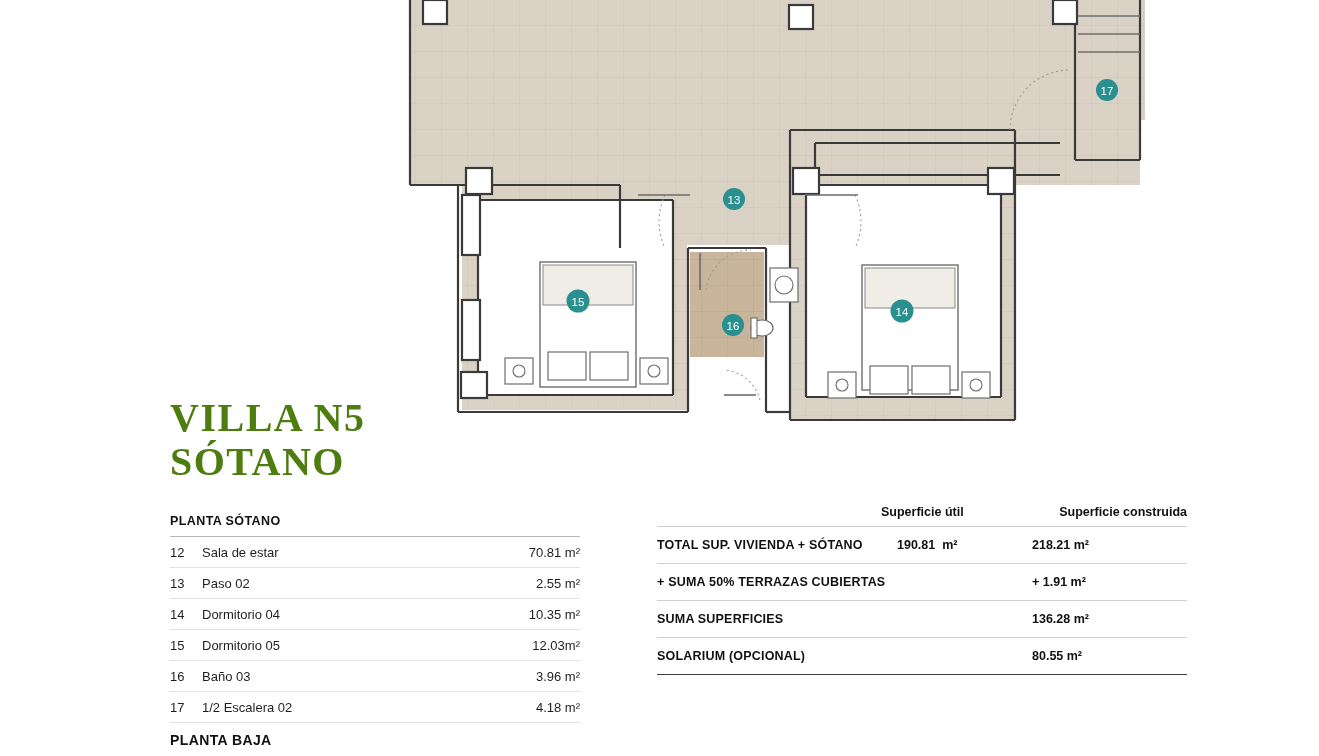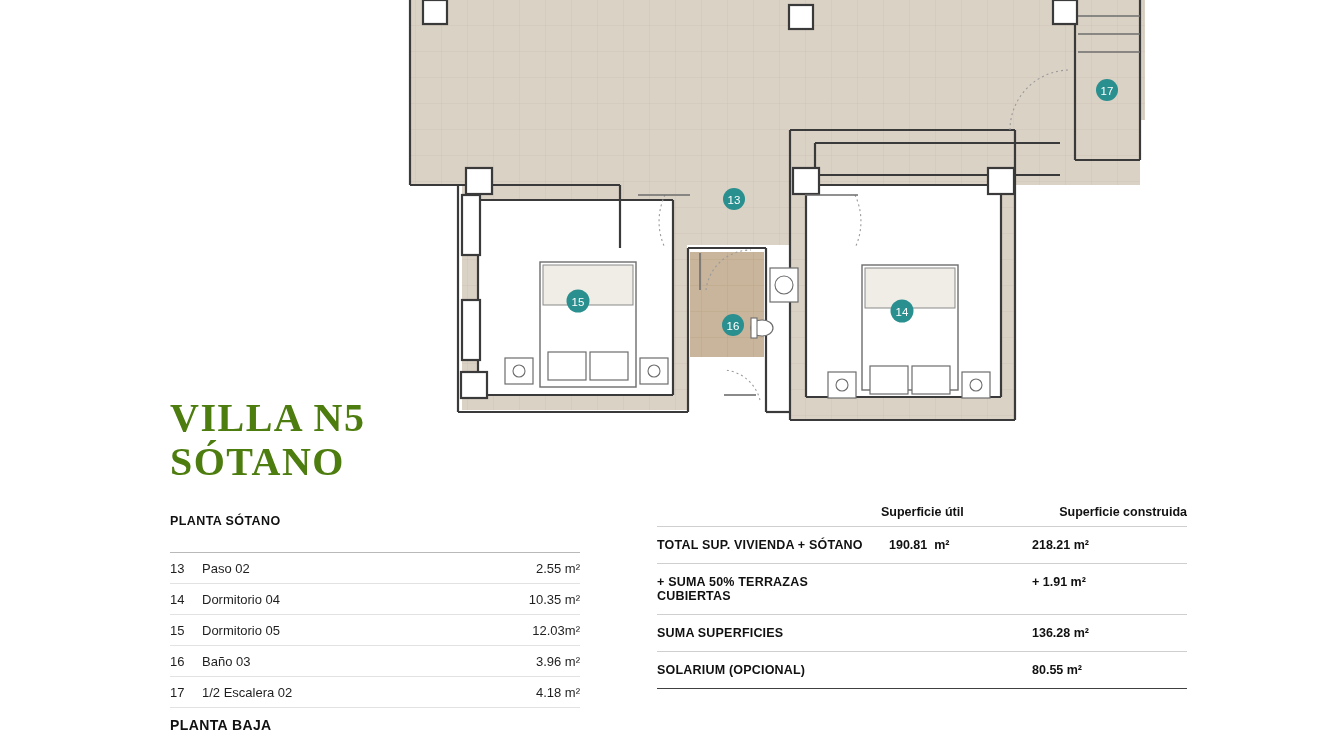--- a/index.html
+++ b/index.html
@@ -44,21 +44,21 @@
     position: absolute;
     left: 170px;
     top: 514px;
     width: 410px;
   }
   .legend-heading {
     font-size: 12.5px;
     font-weight: bold;
     letter-spacing: 0.4px;
     color: #111;
-    padding-bottom: 24px;
+    padding-bottom: 8px;
     border-bottom: 1px solid #b9b9b9;
   }
   .legend-row {
     display: flex;
     align-items: baseline;
     font-size: 13px;
     padding: 8px 0 7px 0;
     border-bottom: 1px solid #e2e2e2;
     color: #1f1f1f;
   }
@@ -107,21 +107,20 @@
     text-align: right;
   }
   .summary-row {
     display: flex;
     align-items: baseline;
     border-top: 1px solid #cfcfcf;
     font-size: 12.5px;
     font-weight: bold;
     color: #111;
     padding: 11px 0 11px 0;
-    gap: 8px;
   }
   .summary-row:last-child {
     border-bottom: 1px solid #404040;
   }
   .summary-row .label {
     flex: 1 1 auto;
     letter-spacing: 0.2px;
   }
   .summary-row .v-util {
     width: 135px;
@@ -303,20 +302,25 @@
 
 <div class="title-block">
   <div>VILLA N5</div>
   <div>SÓTANO</div>
 </div>
 
 <div class="legend">
   <div class="legend-heading">PLANTA SÓTANO</div>
 
   <div class="legend-row">
+    <span class="num">12</span>
+    <span class="name">Sala de estar</span>
+    <span class="area">70.81 m²</span>
+  </div>
+  <div class="legend-row">
     <span class="num">13</span>
     <span class="name">Paso 02</span>
     <span class="area">2.55 m²</span>
   </div>
   <div class="legend-row">
     <span class="num">14</span>
     <span class="name">Dormitorio 04</span>
     <span class="area">10.35 m²</span>
   </div>
   <div class="legend-row">

